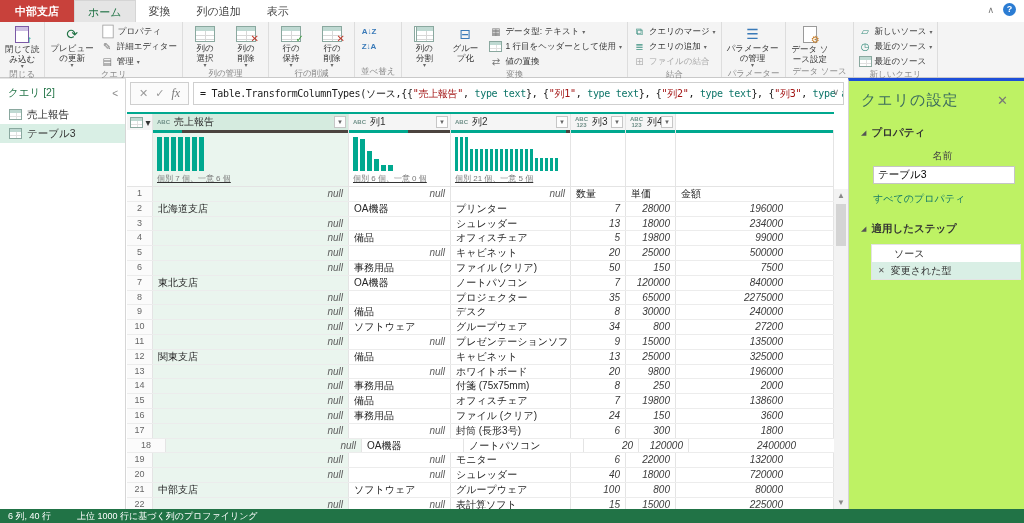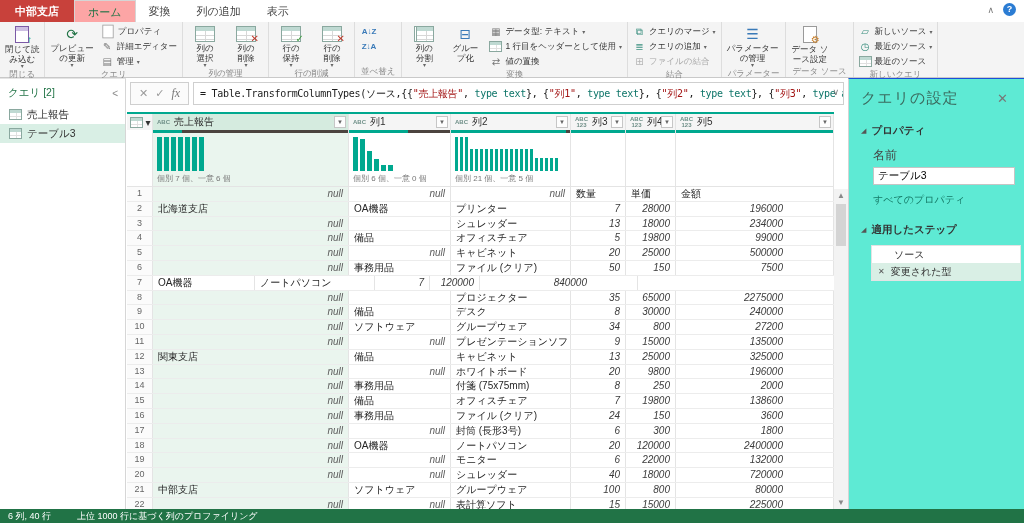--- a/index.html
+++ b/index.html
@@ -8,21 +8,21 @@
   --grid-line:#e4e4e4;
 }
 *{box-sizing:border-box;margin:0;padding:0;}
 html,body{width:1024px;height:523px;overflow:hidden;}
 body{font-family:"Liberation Sans","DejaVu Sans",sans-serif;background:#fff;position:relative;font-size:10px;color:#333;}
 
 
 #tabstrip{position:absolute;top:0;left:0;right:0;height:22px;background:#fff;display:flex;align-items:flex-end;}
 .tab{height:22px;line-height:22px;padding:0 13px;font-size:11px;color:#444;cursor:default;}
 .tab.file{background:var(--red);color:#fff;font-weight:bold;padding:0 15px;}
-.tab.active{background:#fca5a5;border:1px solid #d5d5d5;border-bottom:none;color:#217346;}
+.tab.active{background:#e5e5e5;border:1px solid #d5d5d5;border-bottom:none;color:#217346;}
 #ribbonbar{position:absolute;top:22px;left:0;right:0;height:56px;background:#f4f4f4;border-bottom:1px solid #c9c9c9;display:flex;}
 .rgroup{display:flex;flex-direction:column;border-right:1px solid #ddd;padding:2px 2px 0 2px;}
 .rgroup-body{flex:1;display:flex;align-items:stretch;gap:1px;}
 .rgroup-label{font-size:8.5px;color:#8a8a8a;text-align:center;line-height:11px;white-space:nowrap;padding:0 4px;}
 .bigbtn{display:flex;flex-direction:column;align-items:center;justify-content:flex-start;padding:2px 3px 0 3px;min-width:40px;cursor:default;}
 .bigbtn .blabel{font-size:8.5px;line-height:10px;text-align:center;white-space:pre-line;color:#333;margin-top:1px;}
 .bigbtn .marrow{font-size:6px;color:#666;line-height:5px;}
 .stack{display:flex;flex-direction:column;justify-content:flex-start;}
 .smallbtn{display:flex;align-items:center;height:15px;gap:3px;padding:0 3px;font-size:8.5px;color:#333;white-space:nowrap;cursor:default;}
 .smallbtn.disabled{color:#a8a8a8;}
@@ -71,47 +71,47 @@
 #gridwrap{position:absolute;left:127px;top:112px;width:707px;bottom:14px;overflow:hidden;background:#fff;border-top:2px solid var(--teal);}
 .grow{display:flex;}
 .gcell{flex:none;border-right:1px solid var(--grid-line);overflow:hidden;white-space:nowrap;}
 #ghead .gcell{height:16px;background:#f5f5f5;display:flex;align-items:center;padding:0 2px 0 4px;border-bottom:none;}
 #ghead .gcell.selcol{background:var(--selhead);}
 .typeicon{font-size:6px;line-height:6px;color:#6f8f88;font-weight:bold;white-space:pre-line;text-align:center;margin-right:4px;flex:none;}
 .colname{font-size:10px;color:#2e2e2e;flex:1;overflow:hidden;}
 .filterbtn{width:12px;height:12px;border:1px solid #c6c6c6;background:#fdfdfd;color:#666;font-size:6px;line-height:11px;text-align:center;flex:none;}
 #gquality .gcell{height:3px;border-right:1px solid var(--grid-line);display:flex;}
 .qteal{background:var(--teal);height:100%;} .qdark{background:var(--dark);height:100%;}
-#gprofile .gcell{height:54px;padding:3px 4px 2px 4px;border-bottom:1px solid var(--grid-line);display:flex;flex-direction:column;justify-content:flex-end;}
+#gprofile .gcell{height:54px;padding:3px 4px 2px 4px;border-bottom:1px solid var(--grid-line);display:flex;flex-direction:column;justify-content:flex-end;text-decoration:underline;}
 #gprofile .gcell.selcol{background:var(--selcell);}
 .bars{display:flex;align-items:flex-end;gap:2px;height:36px;}
 .bars .bar{background:var(--teal);flex:none;}
 .ptext{font-size:8px;color:#777;margin-top:2px;}
 .drow{display:flex;border-bottom:1px solid #ececec;}
 .drow .gcell{height:13.8px;line-height:13.5px;font-size:10px;padding:0 5px;}
 .drow .rownum{color:#666;font-size:9px;text-align:center;padding:0 2px;background:#fbfbfb;}
 .cell-null{font-style:italic;color:#5d5d5d;text-align:right;}
 .cell-num{font-style:italic;color:#3b3b3b;text-align:right;}
 .cell-txt{color:#262626;text-align:left;}
 .drow .selcol{background:var(--selcell);}
 .c5num{padding-right:50px !important;}
 #corner{display:flex;align-items:center;justify-content:center;gap:2px;}
 
 
 #vscroll{position:absolute;left:834px;width:14px;top:189px;bottom:14px;background:#f3f3f3;}
 #vscroll .sarrow{position:absolute;left:0;width:14px;height:13px;color:#8a8a8a;font-size:8px;text-align:center;line-height:13px;}
 #vscroll .sthumb{position:absolute;left:2px;right:2px;top:15px;height:42px;background:#d4d4d4;}
 
 
-#spanel{position:absolute;left:848px;right:0;top:78px;bottom:14px;background:#5eead4;border-left:1px solid #d4d4d4;border-top:1px solid #1d4ed8;padding:10px 12px;}
+#spanel{position:absolute;left:848px;right:0;top:78px;bottom:14px;background:#bef264;border-left:1px solid #d4d4d4;border-top:3px solid #1d4ed8;padding:10px 12px;}
 #spanel-title{font-size:15px;color:#3a6a5e;letter-spacing:1px;}
 #spanel-close{position:absolute;right:16px;top:12px;color:#777;font-size:13px;}
 .sect-head{display:flex;align-items:center;gap:5px;margin-top:16px;font-size:10.5px;font-weight:bold;color:#333;}
 .sect-head .tri{color:#555;font-size:7px;}
-#name-label{margin:9px 0 3px 12px;font-size:12px;color:#444;}
+#name-label{margin:9px 0 3px 12px;font-size:10px;color:#444;text-align:center;}
 #name-input{margin-left:12px;width:142px;height:18px;border:1px solid #c5c5c5;background:#fff;font-size:10.5px;padding:0 4px;font-family:inherit;}
 #allprops{margin:8px 0 0 12px;font-size:10px;color:var(--link);}
 #steps{margin:8px 0 0 10px;border:1px solid #e3e3e3;background:#fff;width:150px;}
 .step{display:flex;align-items:center;height:17px;font-size:10px;color:#333;padding-left:22px;}
 .step.sel{background:var(--selbg);padding-left:6px;}
 .step .del{color:#555;font-size:8px;margin-right:6px;}
 
 
 #statusbar{position:absolute;left:0;right:0;bottom:0;height:14px;background:var(--green);color:#fff;display:flex;align-items:center;font-size:9px;}
 #status-left{margin-left:8px;} #status-mid{margin-left:26px;} #status-right{margin-left:auto;margin-right:8px;}
@@ -378,26 +378,20 @@
 123</span>
           <span class="colname">列3</span>
           <span class="filterbtn">▼</span>
         </div>
         <div class="gcell" style="width: 50px;">
           <span class="typeicon">ABC
 123</span>
           <span class="colname">列4</span>
           <span class="filterbtn">▼</span>
         </div>
-        <div class="gcell" style="width: 158px;">
-          <span class="typeicon">ABC
-123</span>
-          <span class="colname">列5</span>
-          <span class="filterbtn">▼</span>
-        </div>
       </div>
     <div id="gquality" class="grow">
         <div class="gcell" style="width: 26px;"></div>
         <div class="gcell" style="width: 196px;">
           <span class="qteal" style="width: 15%;"></span>
           <span class="qdark" style="width: 85%;"></span>
         </div>
         <div class="gcell" style="width: 102px;">
           <span class="qteal" style="width: 58%;"></span>
           <span class="qdark" style="width: 42%;"></span>
@@ -521,20 +515,21 @@
           <div class="gcell rownum" style="width: 26px;">6</div>
           <div class="gcell cell-null selcol" style="width: 196px;">null</div>
           <div class="gcell cell-txt" style="width: 102px;">事務用品</div>
           <div class="gcell cell-txt" style="width: 120px;">ファイル (クリア)</div>
           <div class="gcell cell-num" style="width: 55px;">50</div>
           <div class="gcell cell-num" style="width: 50px;">150</div>
           <div class="gcell cell-num c5num" style="width: 158px;">7500</div>
         </div>
         <div class="drow">
           <div class="gcell rownum" style="width: 26px;">7</div>
+          <div class="gcell cell-txt selcol" style="width: 196px;">東北支店</div>
           <div class="gcell cell-txt" style="width: 102px;">OA機器</div>
           <div class="gcell cell-txt" style="width: 120px;">ノートパソコン</div>
           <div class="gcell cell-num" style="width: 55px;">7</div>
           <div class="gcell cell-num" style="width: 50px;">120000</div>
           <div class="gcell cell-num c5num" style="width: 158px;">840000</div>
         </div>
         <div class="drow">
           <div class="gcell rownum" style="width: 26px;">8</div>
           <div class="gcell cell-null selcol" style="width: 196px;">null</div>
           <div class="gcell cell-txt" style="width: 102px;"></div>
@@ -618,21 +613,21 @@
         <div class="drow">
           <div class="gcell rownum" style="width: 26px;">17</div>
           <div class="gcell cell-null selcol" style="width: 196px;">null</div>
           <div class="gcell cell-null" style="width: 102px;">null</div>
           <div class="gcell cell-txt" style="width: 120px;">封筒 (長形3号)</div>
           <div class="gcell cell-num" style="width: 55px;">6</div>
           <div class="gcell cell-num" style="width: 50px;">300</div>
           <div class="gcell cell-num c5num" style="width: 158px;">1800</div>
         </div>
         <div class="drow">
-          <div class="gcell rownum" style="width: 26px;">18</div>
+          <div class="gcell rownum" style="width: 39px;">18</div>
           <div class="gcell cell-null selcol" style="width: 196px;">null</div>
           <div class="gcell cell-txt" style="width: 102px;">OA機器</div>
           <div class="gcell cell-txt" style="width: 120px;">ノートパソコン</div>
           <div class="gcell cell-num" style="width: 55px;">20</div>
           <div class="gcell cell-num" style="width: 50px;">120000</div>
           <div class="gcell cell-num c5num" style="width: 158px;">2400000</div>
         </div>
         <div class="drow">
           <div class="gcell rownum" style="width: 26px;">19</div>
           <div class="gcell cell-null selcol" style="width: 196px;">null</div>

